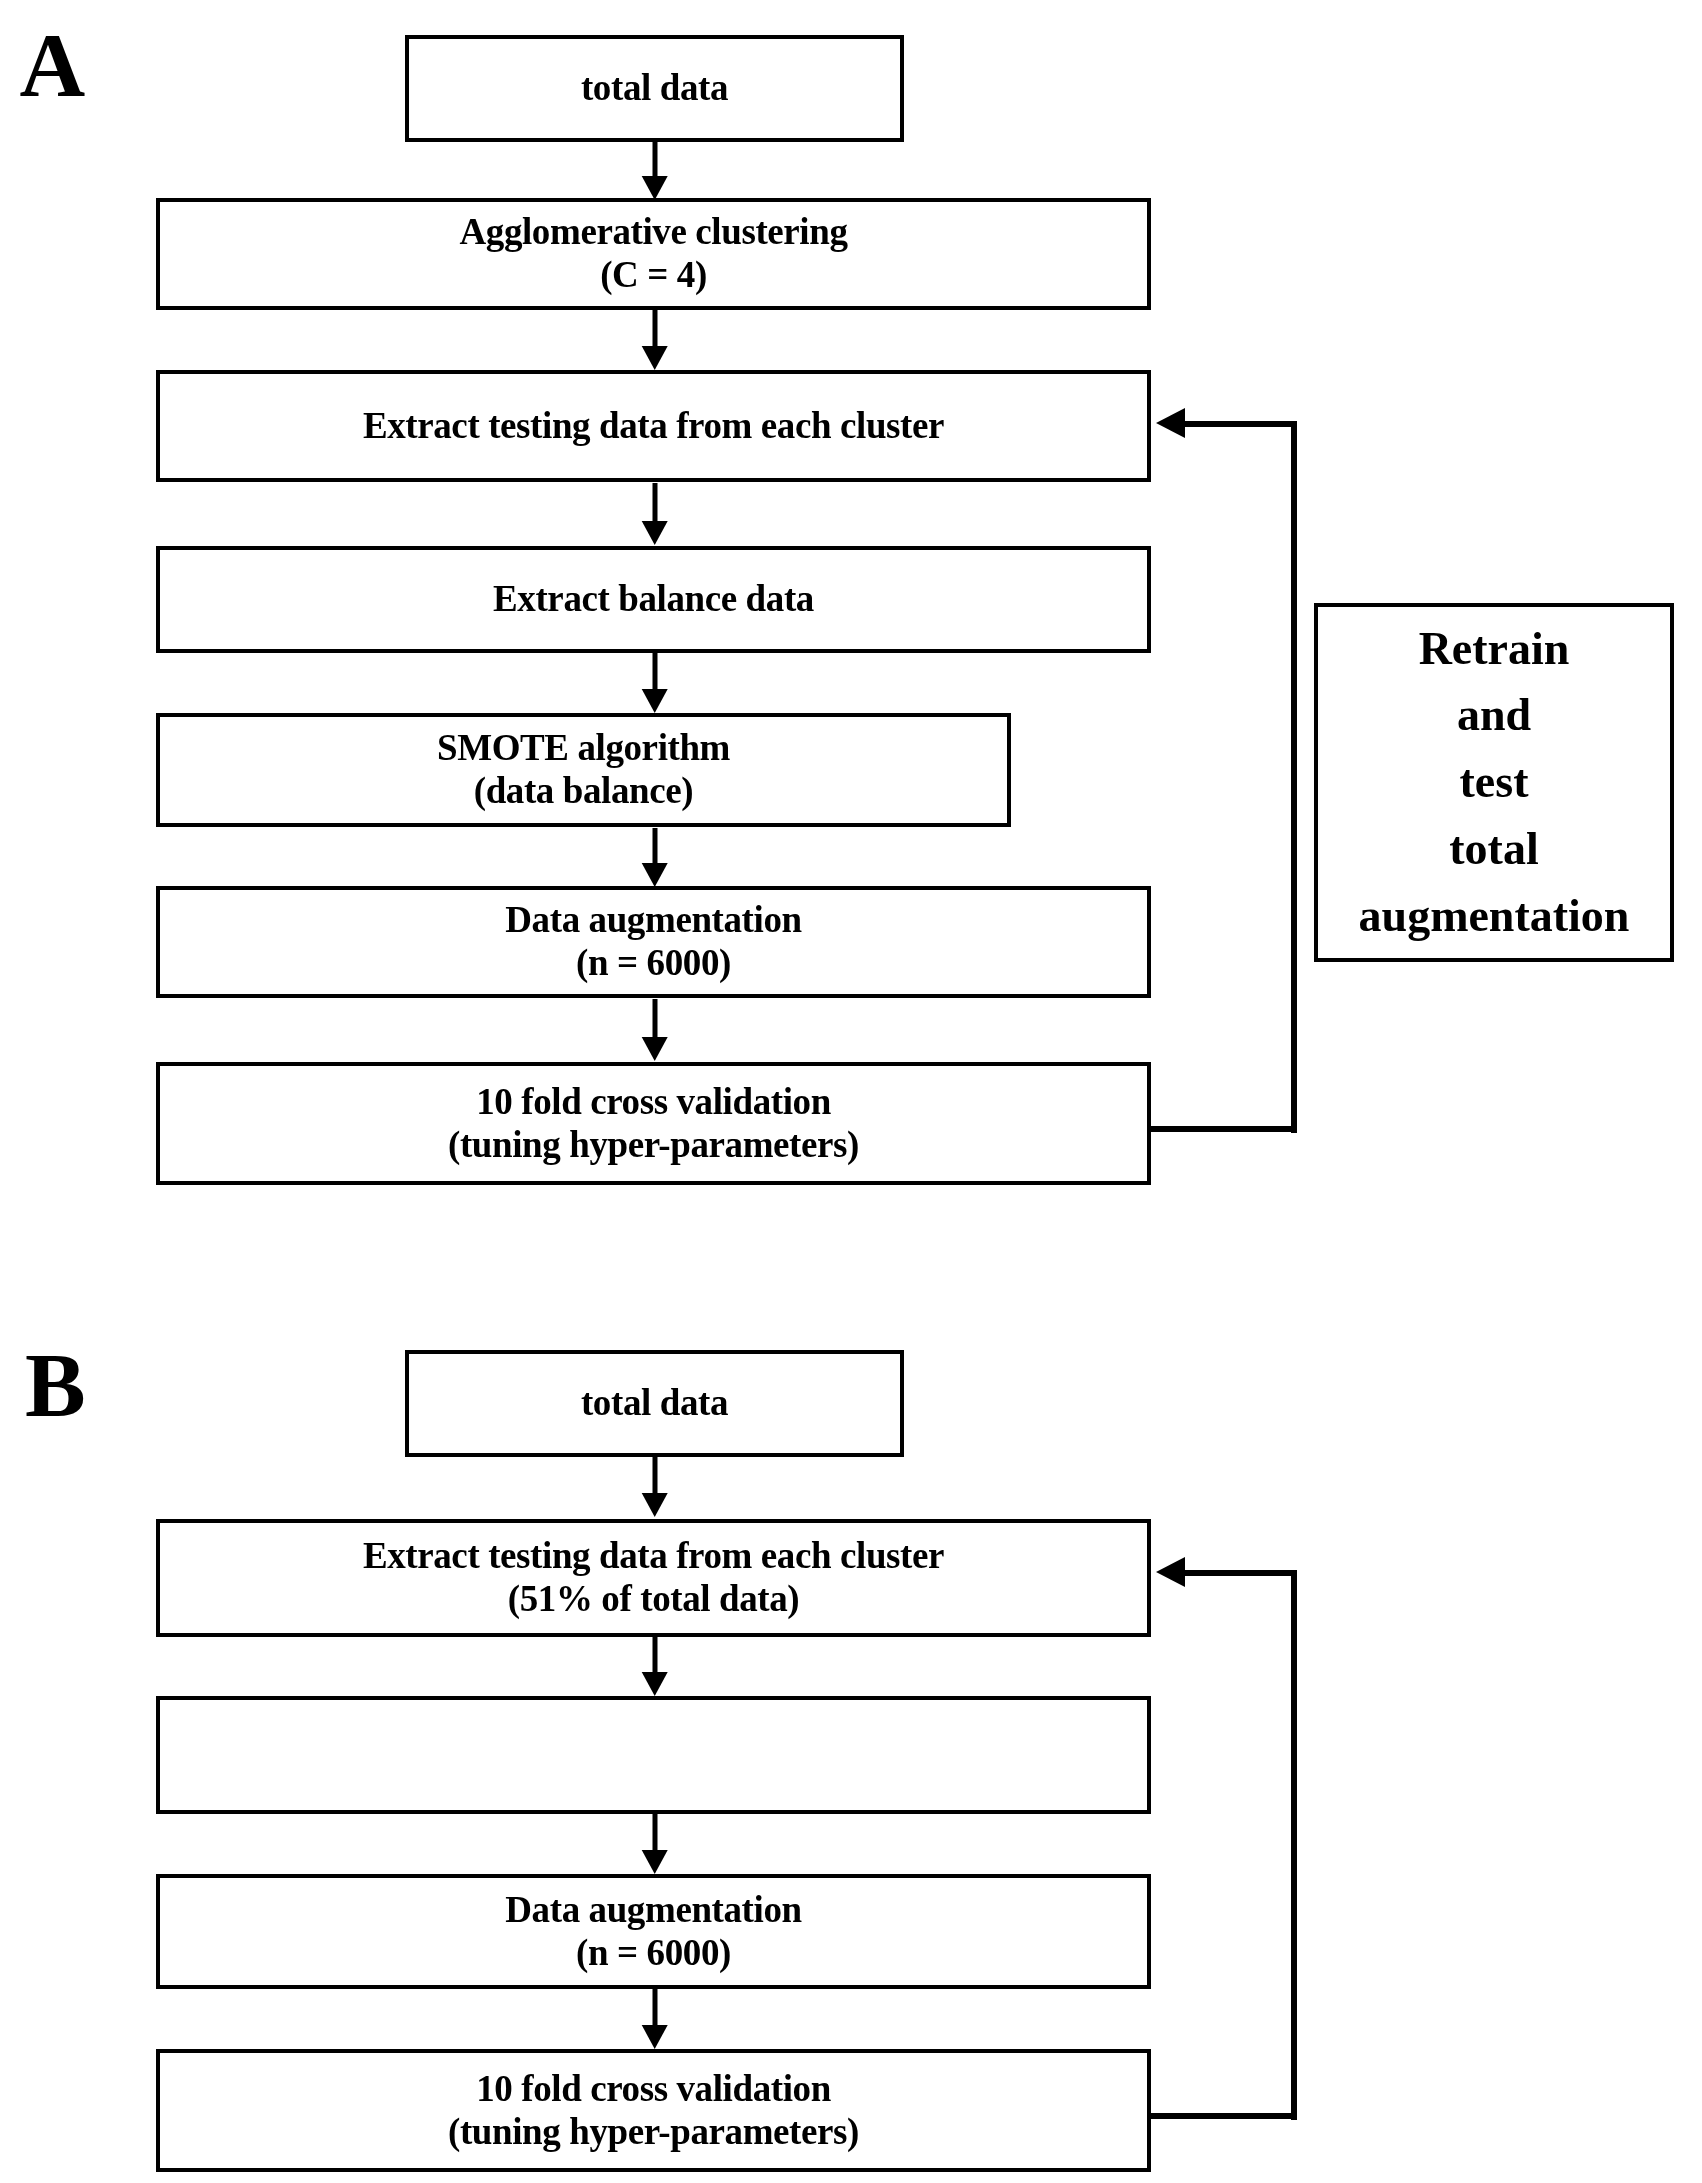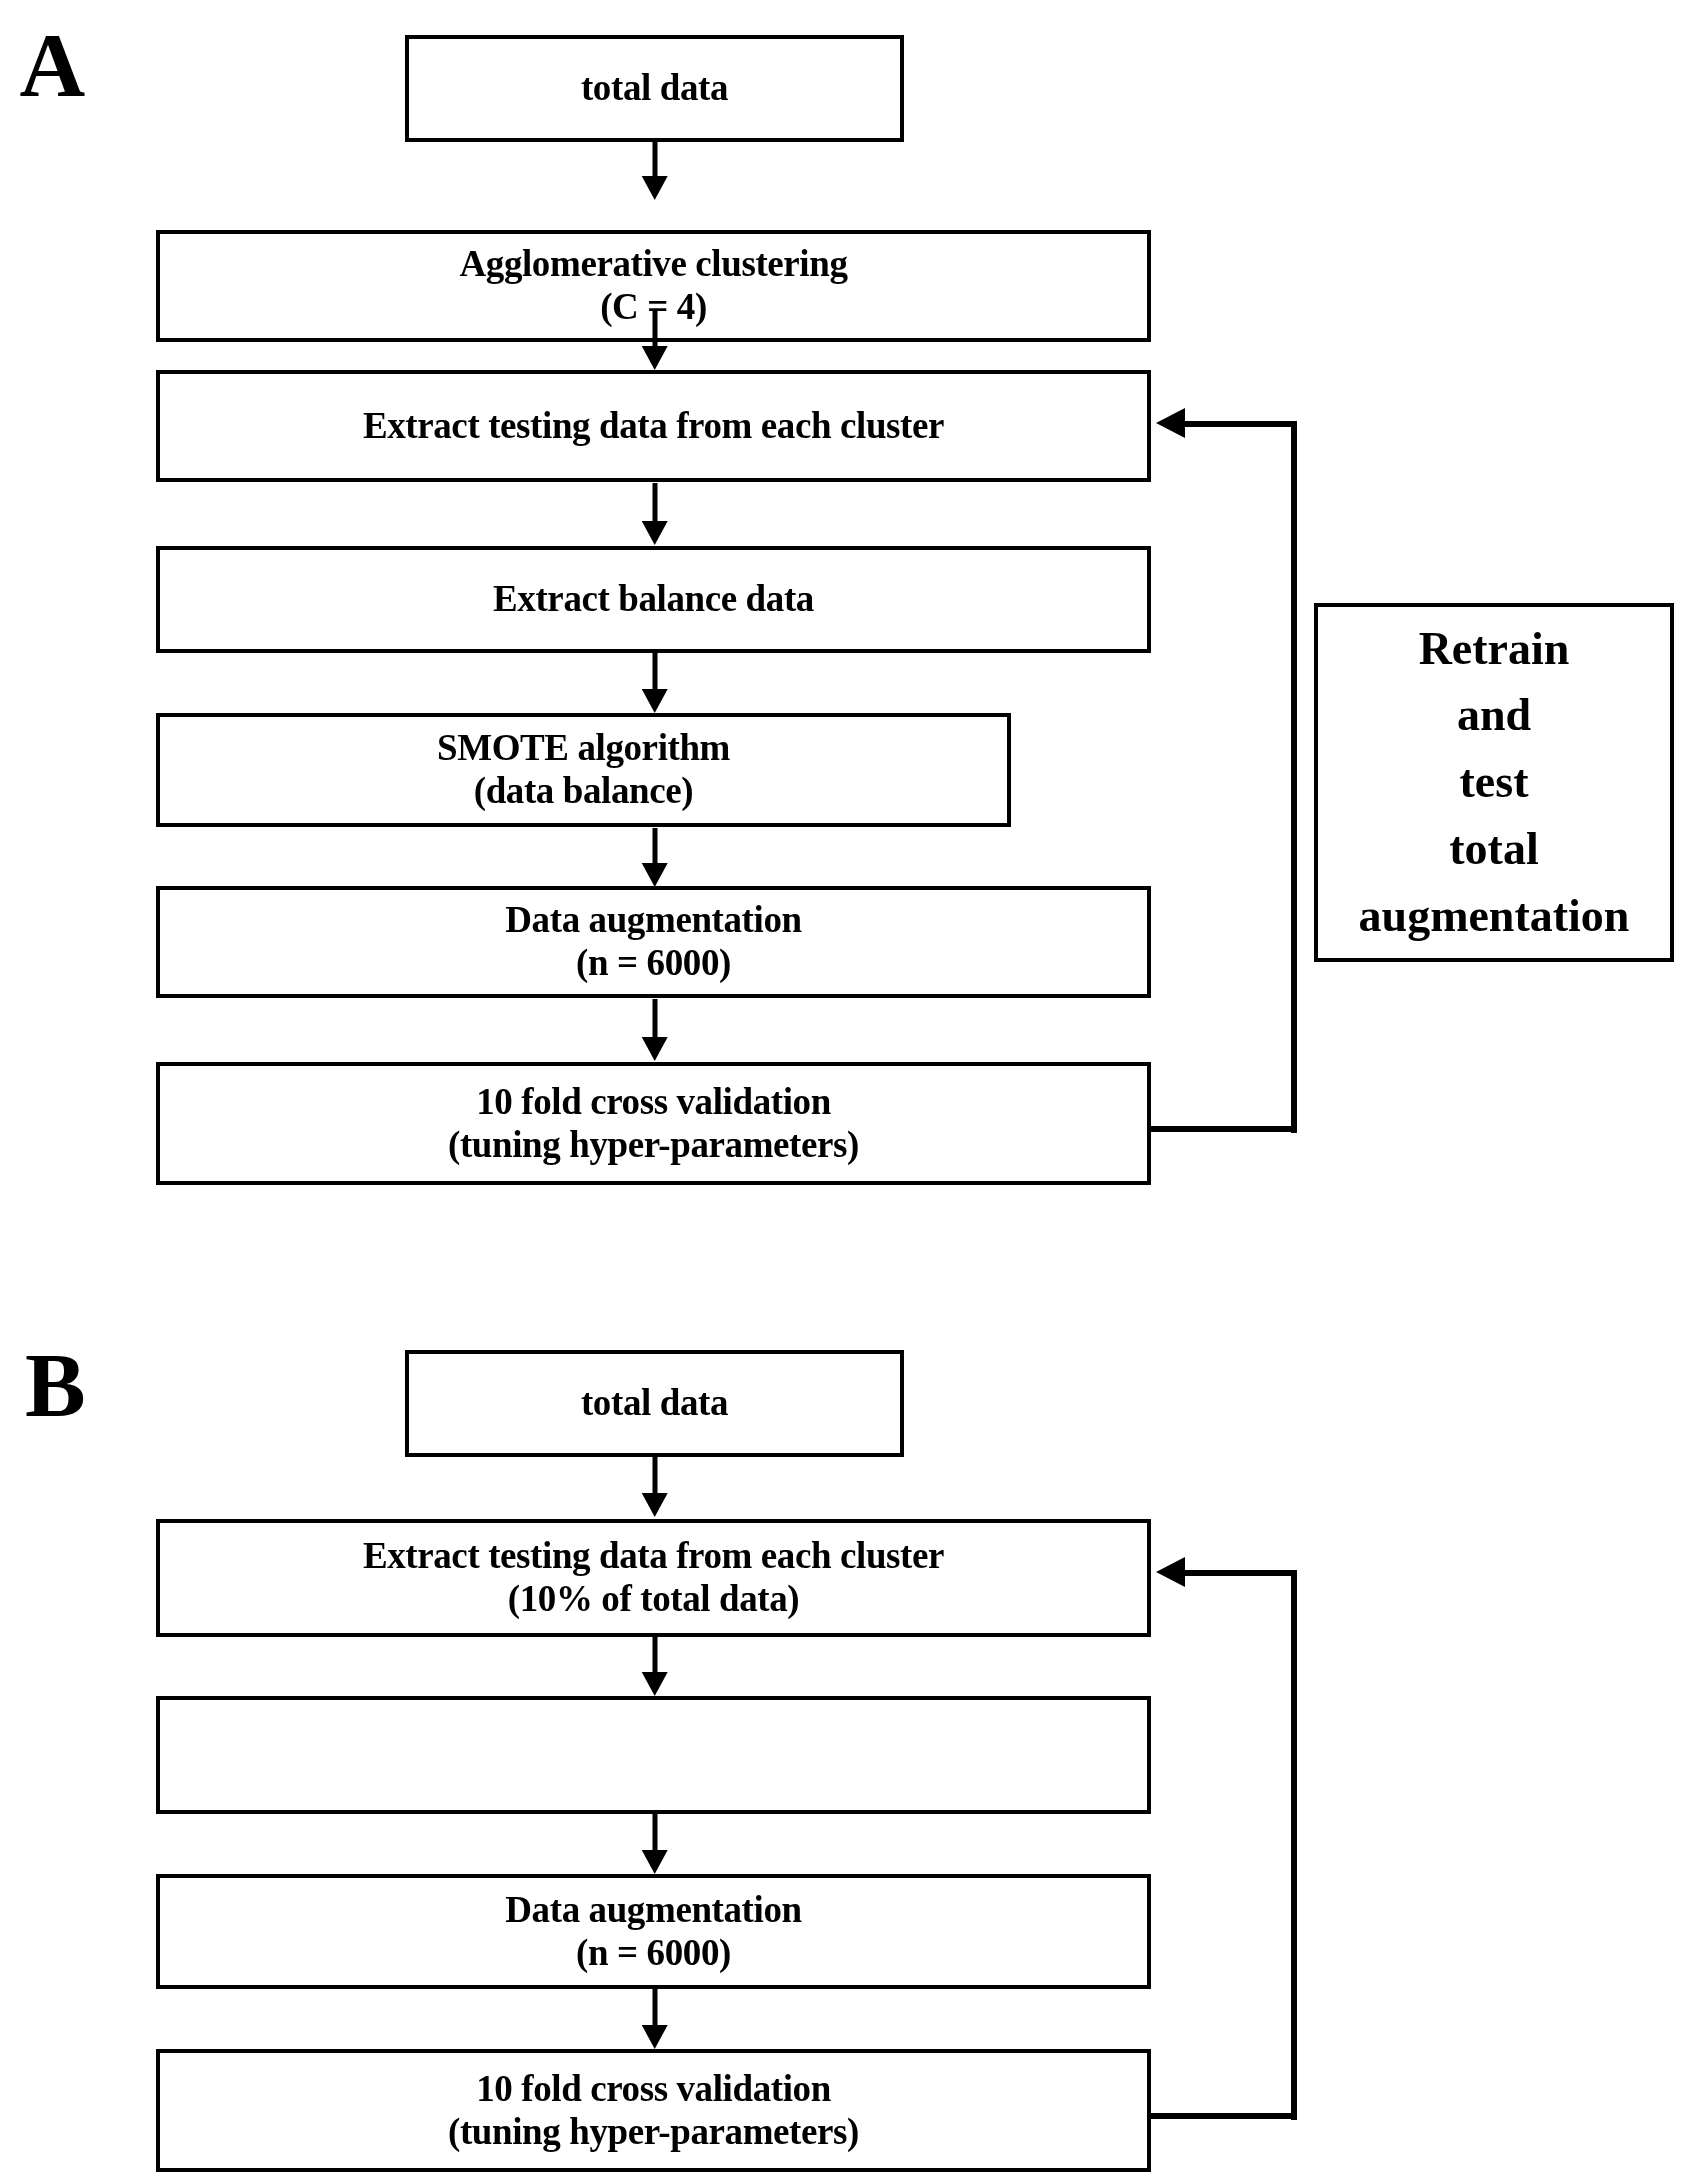--- a/index.html
+++ b/index.html
@@ -93,21 +93,21 @@
 <div class="panel-label" style="left:19.6px;top:19.6px;">A</div>
 
 <div class="flow-box" style="left:405px;top:35px;width:499px;height:107px;">
   <div class="line">total data</div>
 </div>
 <div class="v-arrow" style="left:655px;top:142px;height:56px;">
   <div class="shaft" style="height:35px;"></div>
   <div class="head" style="top:34px;"></div>
 </div>
 
-<div class="flow-box" style="left:156px;top:198px;width:995px;height:112px;margin-top:32px;">
+<div class="flow-box" style="left:156px;top:198px;width:995px;height:112px;">
   <div class="line">Agglomerative clustering</div>
   <div class="line">(C = 4)</div>
 </div>
 <div class="v-arrow" style="left:655px;top:310px;height:60px;">
   <div class="shaft" style="height:39px;"></div>
   <div class="head" style="top:36px;"></div>
 </div>
 
 <div class="flow-box" style="left:156px;top:370px;width:995px;height:112px;">
   <div class="line">Extract testing data from each cluster</div>
@@ -172,21 +172,21 @@
 <div class="flow-box" style="left:405px;top:1350px;width:499px;height:107px;">
   <div class="line">total data</div>
 </div>
 <div class="v-arrow" style="left:655px;top:1457px;height:62px;">
   <div class="shaft" style="height:39px;"></div>
   <div class="head" style="top:36px;"></div>
 </div>
 
 <div class="flow-box" style="left:156px;top:1519px;width:995px;height:118px;">
   <div class="line">Extract testing data from each cluster</div>
-  <div class="line">(10% of total data)</div>
+  <div class="line">(51% of total data)</div>
 </div>
 <div class="v-arrow" style="left:655px;top:1637px;height:59px;">
   <div class="shaft" style="height:38px;"></div>
   <div class="head" style="top:35px;"></div>
 </div>
 
 <div class="flow-box" style="left:156px;top:1696px;width:995px;height:118px;">
 </div>
 <div class="v-arrow" style="left:655px;top:1814px;height:60px;">
   <div class="shaft" style="height:39px;"></div>

